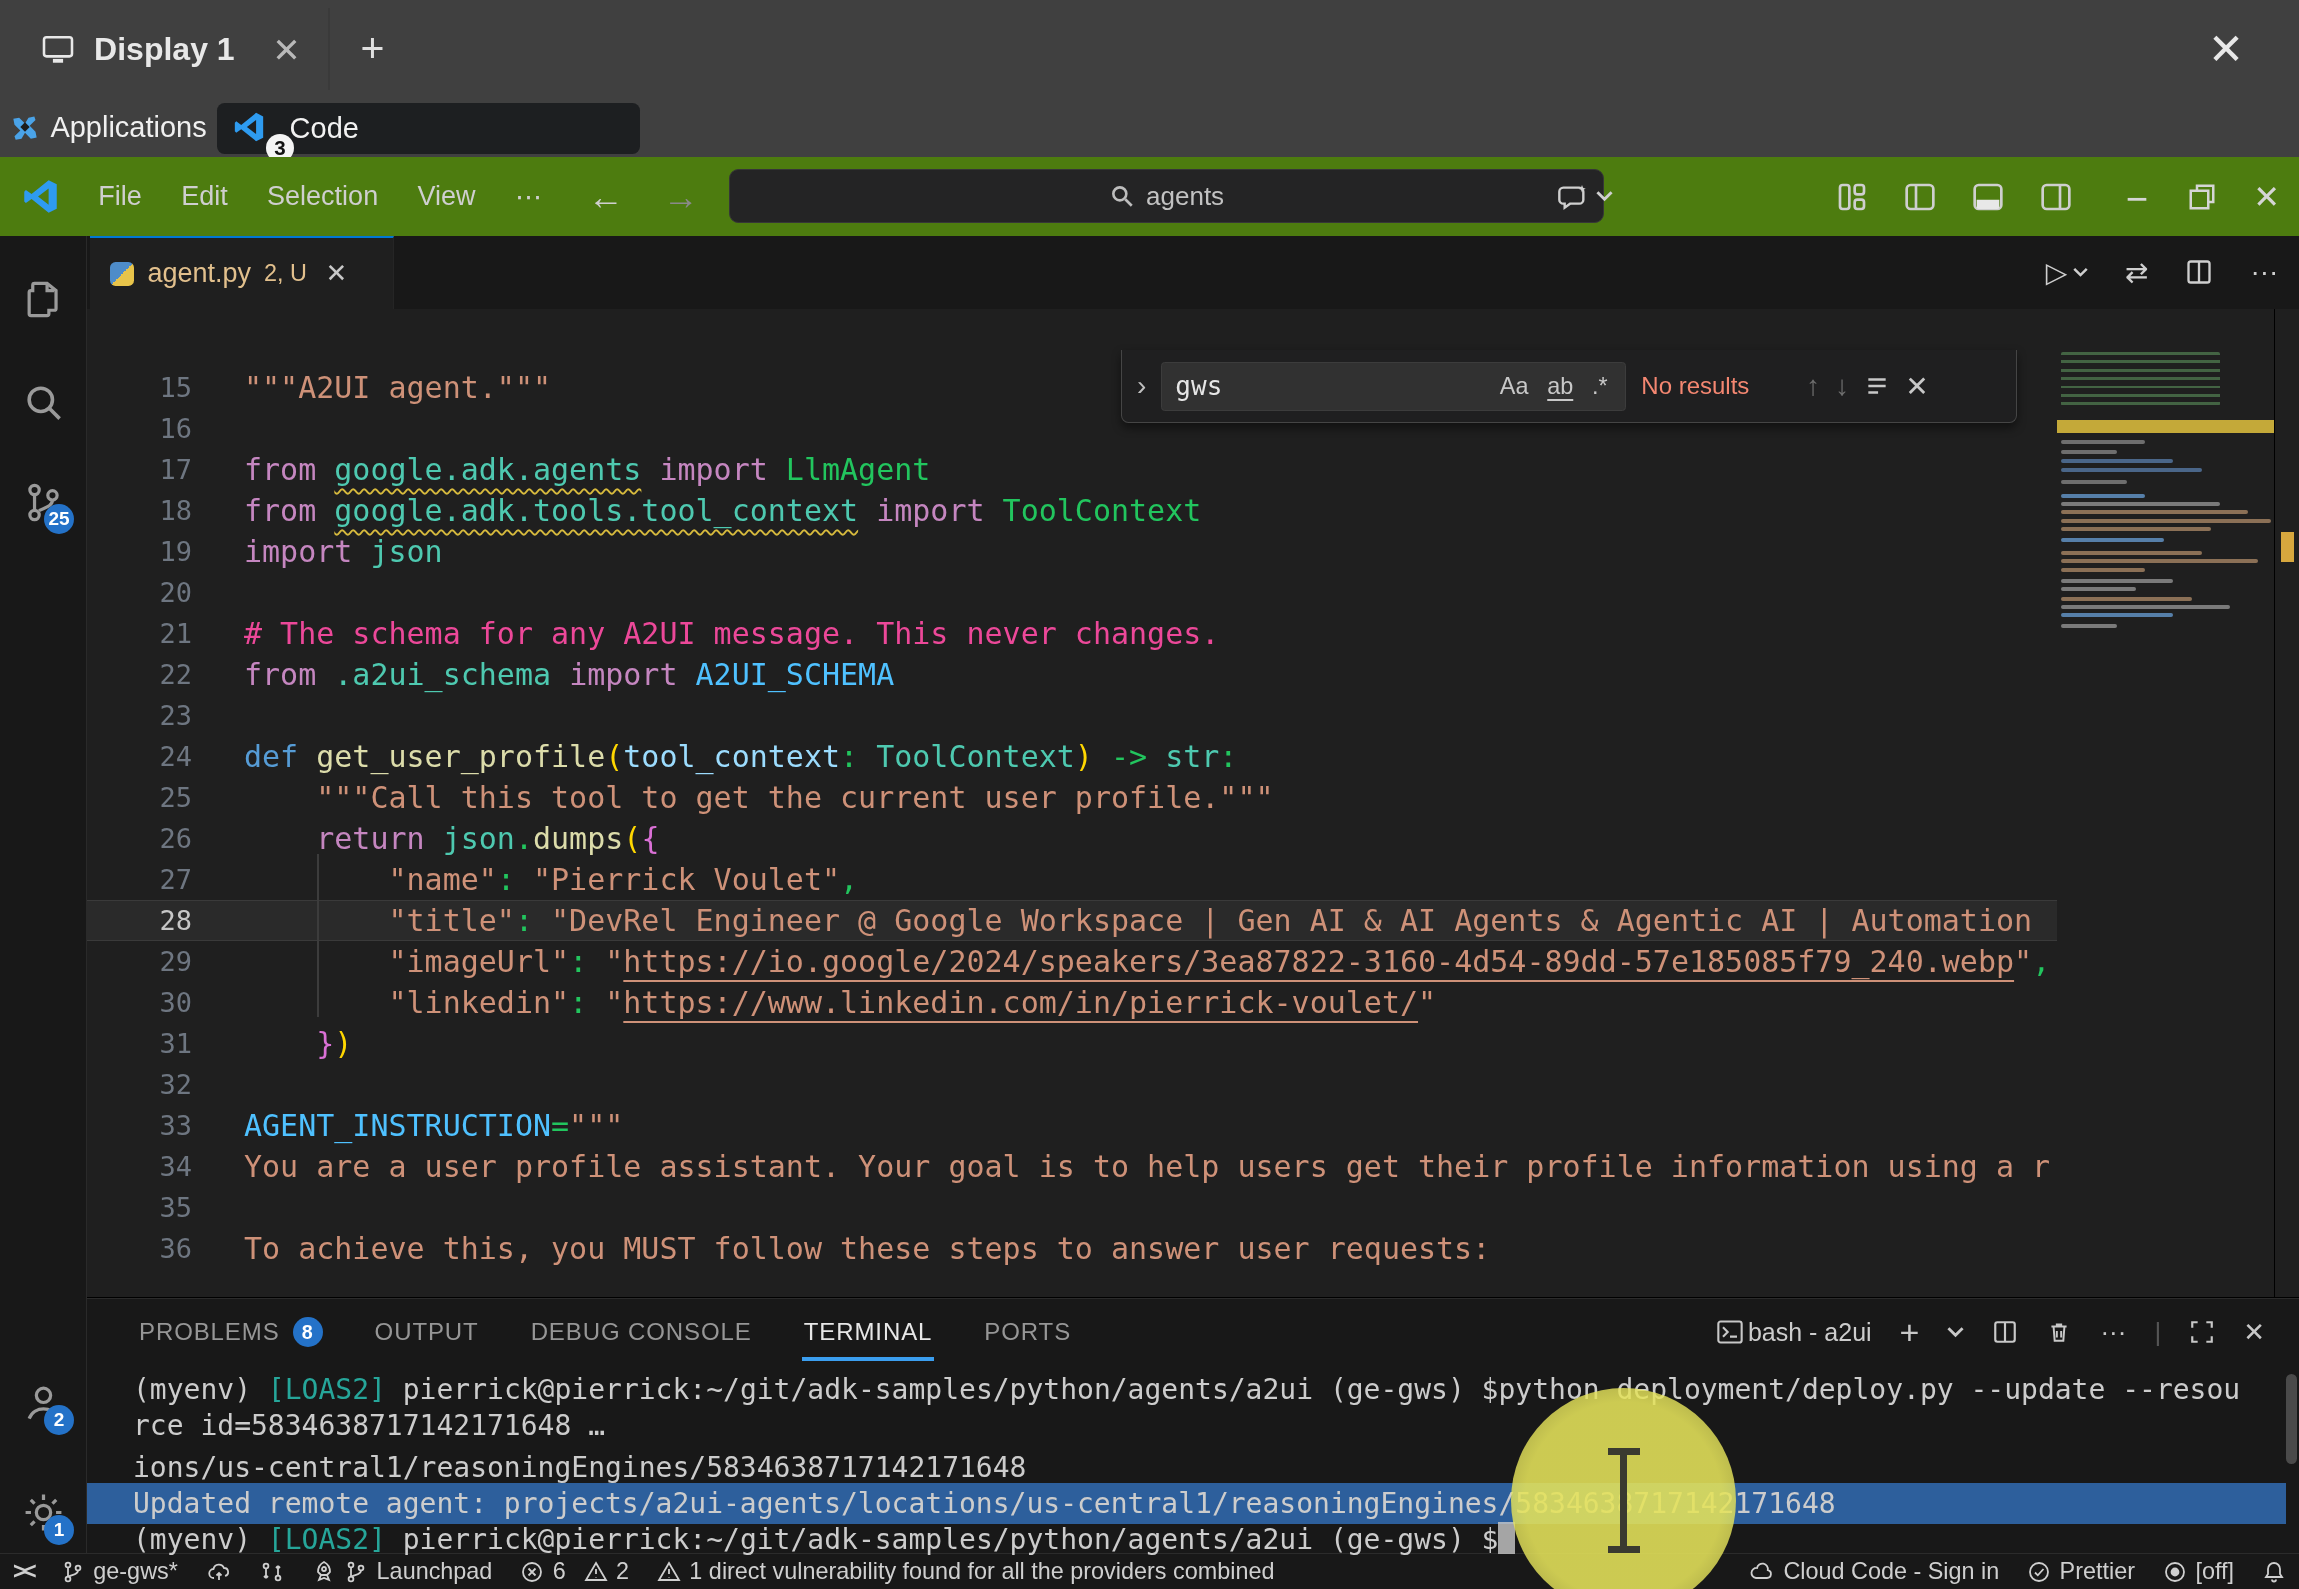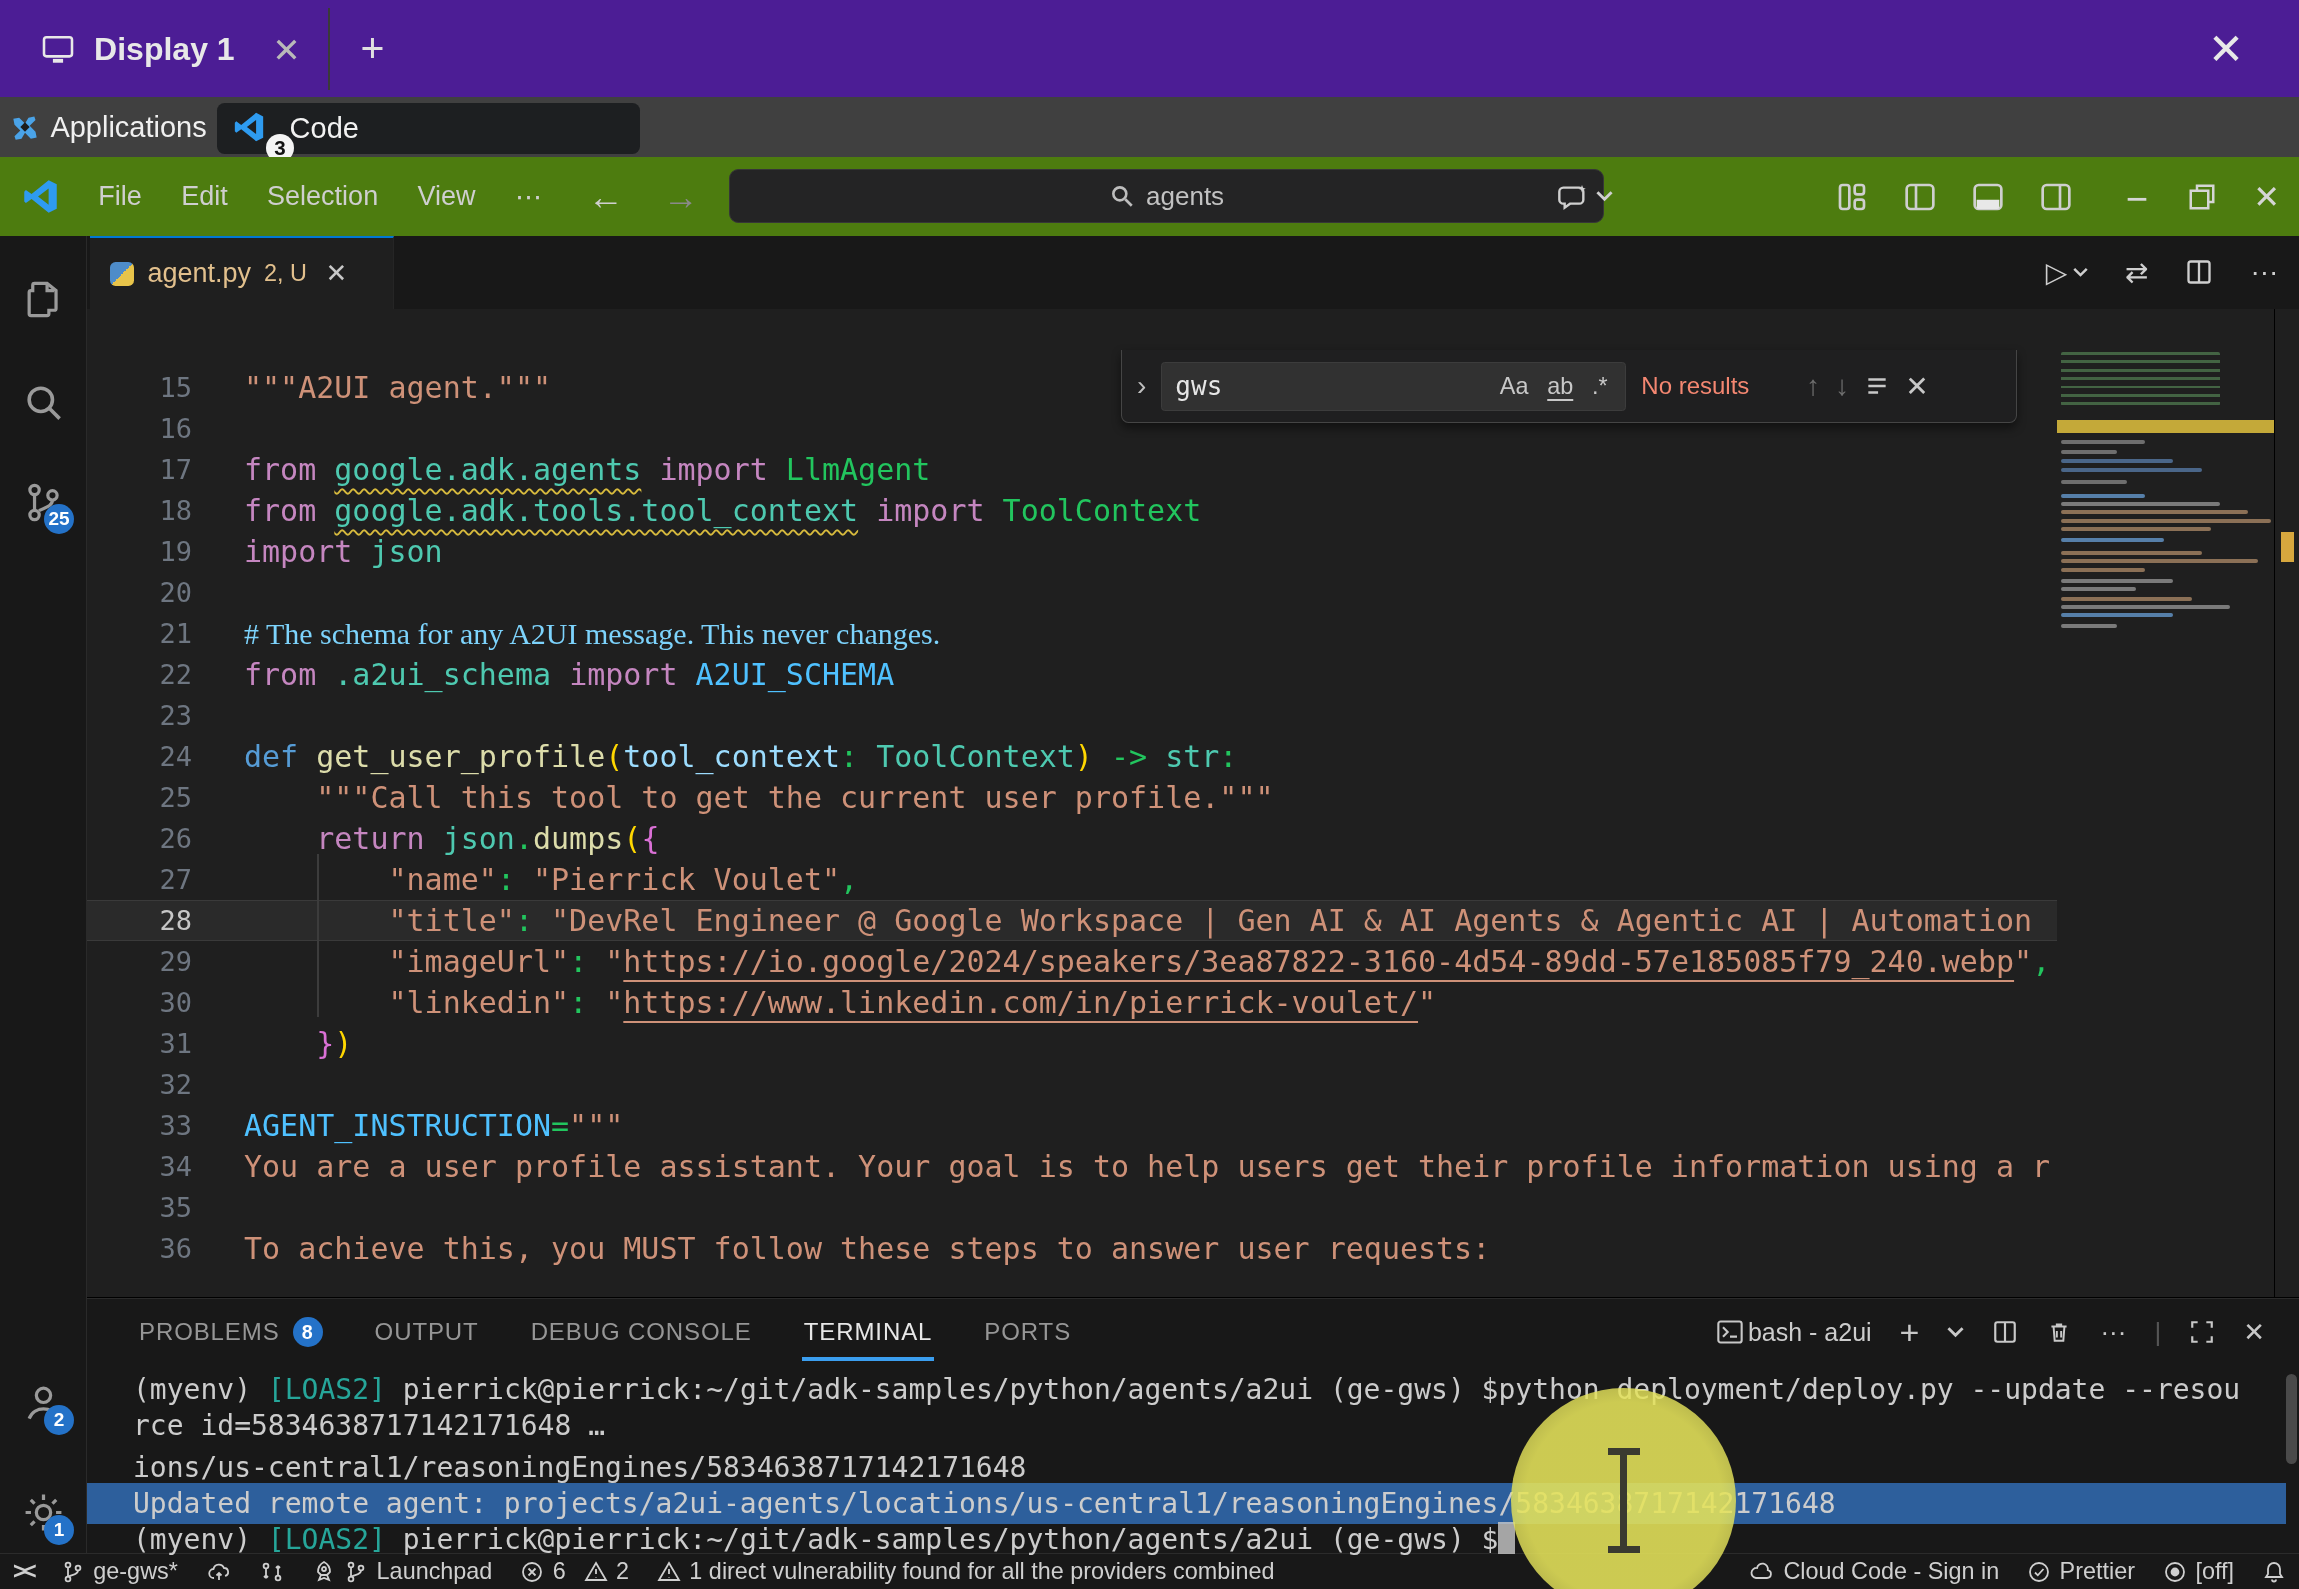--- a/index.html
+++ b/index.html
@@ -1,21 +1,21 @@
 <!DOCTYPE html>
 <html style="font-size:15px"><head>
 <meta charset="utf-8">
 <style>
   * { margin:0; padding:0; box-sizing:border-box; }
   html,body { width:2299px; height:1589px; background:#000; overflow:hidden;
     font-family:"Liberation Sans", sans-serif; }
   svg { display:block; }
 
   
-  #displaybar { position:absolute; left:0; top:0; width:2299px; height:97px; background:#4c1d95; }
+  #displaybar { position:absolute; left:0; top:0; width:2299px; height:97px; background:#404040; }
   #display-tab { position:absolute; left:19px; top:13px; height:73px; display:flex; align-items:center; gap:20.6px; padding:0 22.5px; color:#e8e8e8; }
   #display-tab .lbl { font-size:32px; font-weight:bold; }
   #display-tab-close { color:#b9b9b9; font-size:34px; margin-left:17px; }
   #displaybar .vdiv { position:absolute; left:328px; top:7.5px; width:1.9px; height:82px; background:#3a3a3a; }
   #display-newtab { position:absolute; left:349px; top:17px; width:47px; height:62px; color:#e0e0e0; font-size:41px; display:flex; align-items:center; justify-content:center; }
   #display-close { position:absolute; left:2200px; top:20.6px; width:52px; height:56px; color:#e8e8e8; font-size:43px; display:flex; align-items:center; justify-content:center; }
 
   
   #taskbar { position:absolute; left:0; top:97px; width:2299px; height:60px; background:#404040; display:flex; align-items:flex-start; }
   #apps-btn { display:flex; align-items:center; gap:11.2px; padding:0 9.4px 0 11.2px; height:60px; color:#f0f0f0; font-size:29px; }
@@ -57,21 +57,21 @@
 
   
   #editor { position:absolute; left:87px; top:309px; width:1970px; height:988px; background:#1f1f1f; }
   #code-lines { position:absolute; left:0; top:58px; width:1970px; }
   .cl { display:flex; align-items:center; height:41px; white-space:pre; position:relative; }
   .cl.cur { background:rgba(255,255,255,0.05); box-shadow:0 -0.9px 0 #3a3a3a inset, 0 0.9px 0 #3a3a3a inset; }
   .ln { flex:none; width:105px; text-align:right; color:#6e7681; font-family:"DejaVu Sans Mono", monospace; font-size:27px; }
   .cl.cur .ln { color:#c6c6c6; }
   .tx { flex:none; padding-left:52px; font-family:"DejaVu Sans Mono", monospace; font-size:30px; color:#cccccc; }
   .tk-k { color:#c586c0; } .tk-kb { color:#569cd6; } .tk-m { color:#4ec9b0; }
-  .tk-s { color:#ce9178; } .tk-c { color:#7dd3fc;font-family:Liberation Serif, serif; } .tk-v { color:#9cdcfe; }
+  .tk-s { color:#ce9178; } .tk-c { color:#ec4899; } .tk-v { color:#9cdcfe; }
   .tk-f { color:#dcdcaa; } .tk-d { color:#22c55e; } .tk-C { color:#4fc1ff; }
   .tk-b1 { color:#ffd700; } .tk-b2 { color:#da70d6; }
   .tk-msq { color:#4ec9b0; text-decoration:underline wavy #d7ba3d 1.9px; text-underline-offset:7.5px; text-decoration-skip-ink:none; }
   .tk-su { color:#ce9178; text-decoration:underline solid #ce9178 1.9px; text-underline-offset:8.4px; }
   #indent-guide { position:absolute; left:230px; top:545px; width:1.9px; height:163px; background:#3c3c3c; }
 
   
   #find { position:absolute; left:1121px; top:350px; width:896px; height:73px; background:#1f1f20; border:0.9px solid #454545; border-top:none; border-radius:0 0 7.5px 7.5px; box-shadow:0 4.7px 9.4px rgba(0,0,0,.45); display:flex; align-items:center; padding:0 15px; gap:15px; }
   #find .fchev { color:#c0c0c0; font-size:28px; }
   #find-input { width:465px; height:49px; background:#313131; border:0.9px solid #3c3c3c; border-radius:3.7px; display:flex; align-items:center; padding:0 13px; gap:9.4px; }

